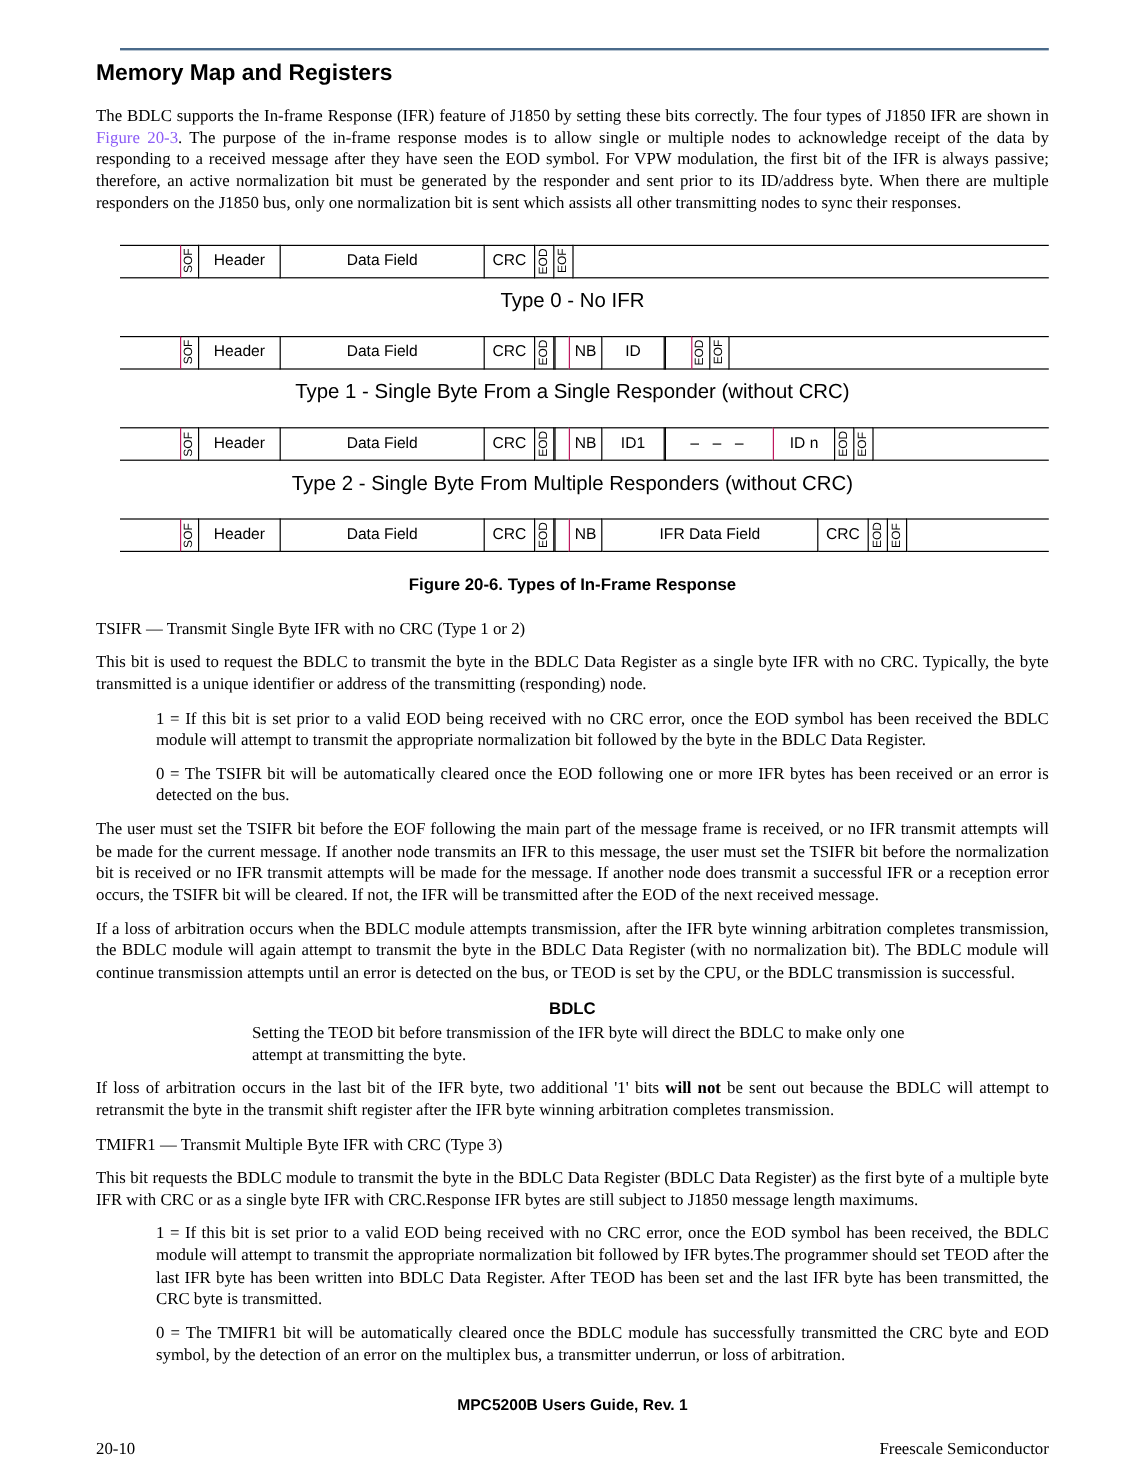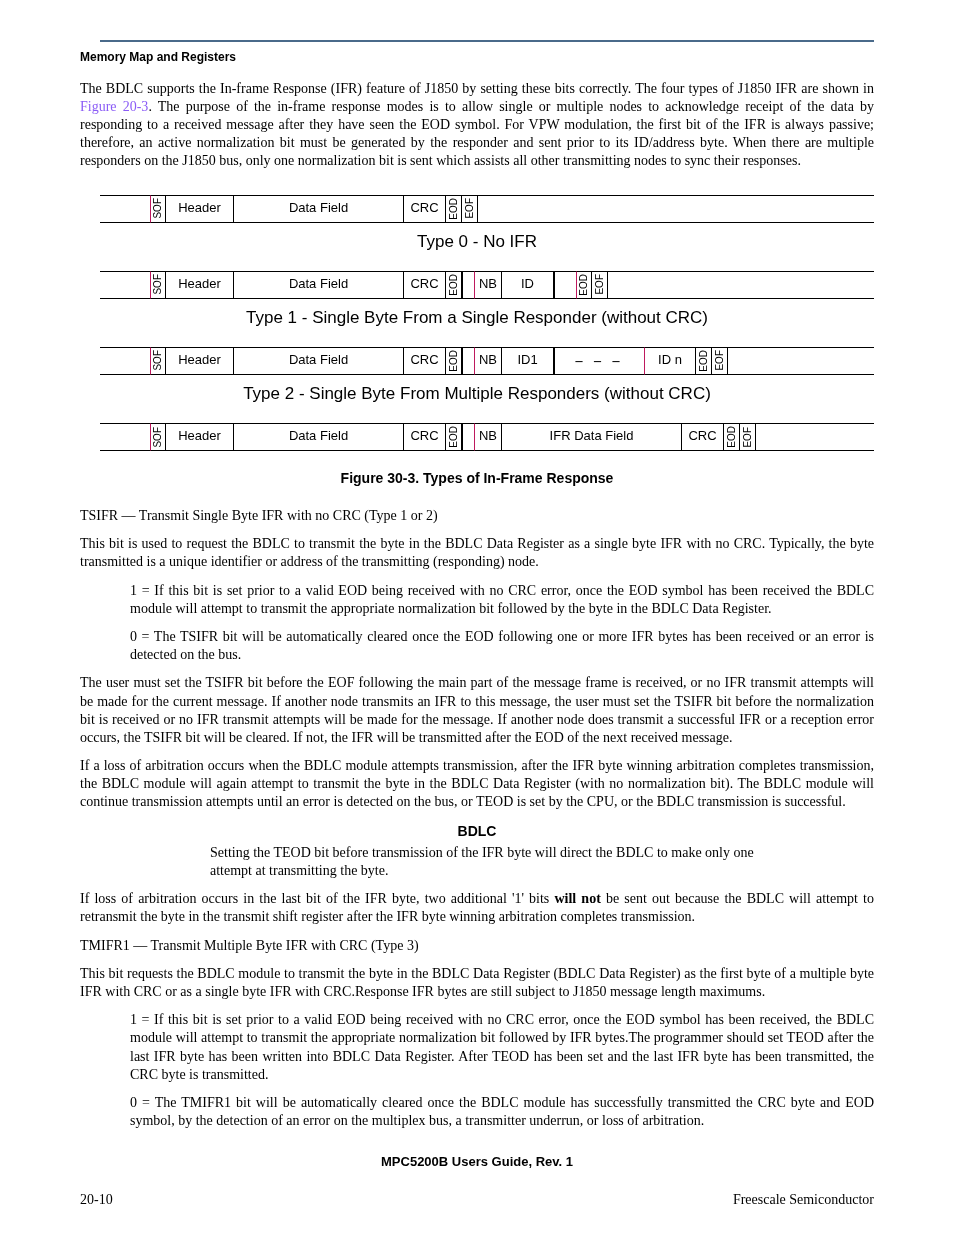--- a/index.html
+++ b/index.html
@@ -13,21 +13,21 @@
     line-height: 1.3;
   }
   .top-rule {
     border-top: 2px solid #4a6a8a;
     margin-bottom: 8px;
     margin-left: 20px;
   }
   .section-title {
     font-family: Arial, Helvetica, sans-serif;
     font-weight: bold;
-    font-size: 12px;
+    font-size: 19px;
     margin-bottom: 14px;
   }
   .para {
     text-align: justify;
     margin-bottom: 10px;
   }
   .link {
     color: #8b5cf6;
   }
   .indent {
@@ -241,21 +241,21 @@
     <div class="frame-cell vslim">
         <span class="vtext">EOD</span>
       </div>
     <div class="frame-cell vslim" style="border-left:none">
         <span class="vtext">EOF</span>
       </div>
     <div class="frame-trail"></div>
   </div>
 </div>
 
-<div class="figure-caption">Figure 30-3. Types of In-Frame Response</div>
+<div class="figure-caption">Figure 20-6. Types of In-Frame Response</div>
 
 <div class="para">TSIFR — Transmit Single Byte IFR with no CRC (Type 1 or 2)</div>
 <div class="para">This bit is used to request the BDLC to transmit the byte in the BDLC Data Register as a single byte IFR with no CRC. Typically, the byte transmitted is a unique identifier or address of the transmitting (responding) node.</div>
 <div class="indent">1 = If this bit is set prior to a valid EOD being received with no CRC error, once the EOD symbol has been received the BDLC module will attempt to transmit the appropriate normalization bit followed by the byte in the BDLC Data Register.</div>
 <div class="indent">0 = The TSIFR bit will be automatically cleared once the EOD following one or more IFR bytes has been received or an error is detected on the bus.</div>
 <div class="para">The user must set the TSIFR bit before the EOF following the main part of the message frame is received, or no IFR transmit attempts will be made for the current message. If another node transmits an IFR to this message, the user must set the TSIFR bit before the normalization bit is received or no IFR transmit attempts will be made for the message. If another node does transmit a successful IFR or a reception error occurs, the TSIFR bit will be cleared. If not, the IFR will be transmitted after the EOD of the next received message.</div>
 <div class="para">If a loss of arbitration occurs when the BDLC module attempts transmission, after the IFR byte winning arbitration completes transmission, the BDLC module will again attempt to transmit the byte in the BDLC Data Register (with no normalization bit). The BDLC module will continue transmission attempts until an error is detected on the bus, or TEOD is set by the CPU, or the BDLC transmission is successful.</div>
 
 <div class="note-label">BDLC</div>
 <div class="note-body">Setting the TEOD bit before transmission of the IFR byte will direct the BDLC to make only one attempt at transmitting the byte.</div>

